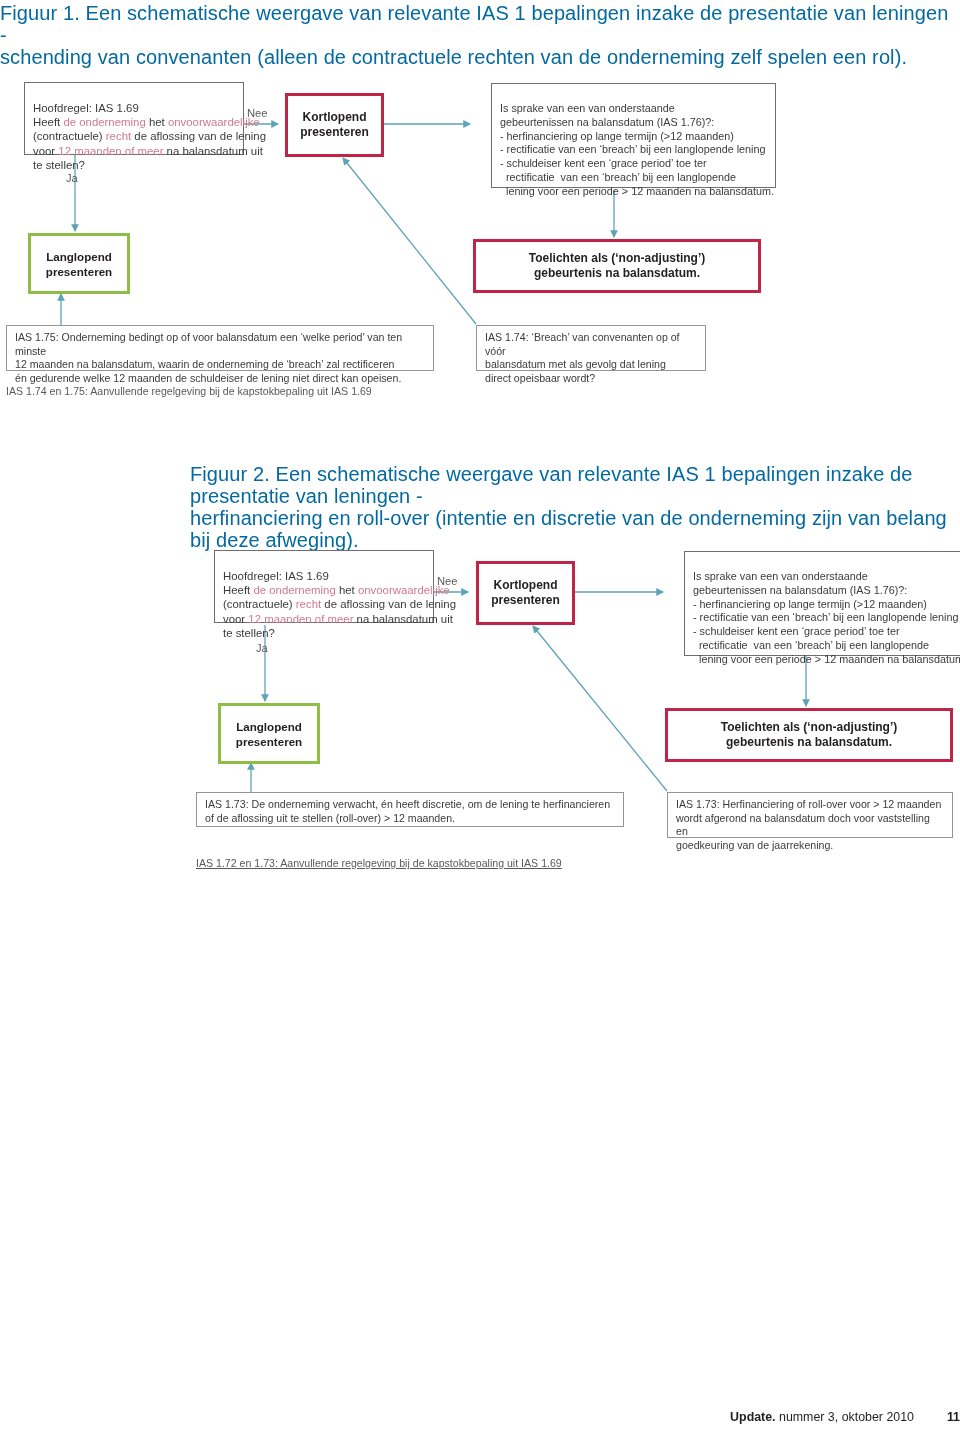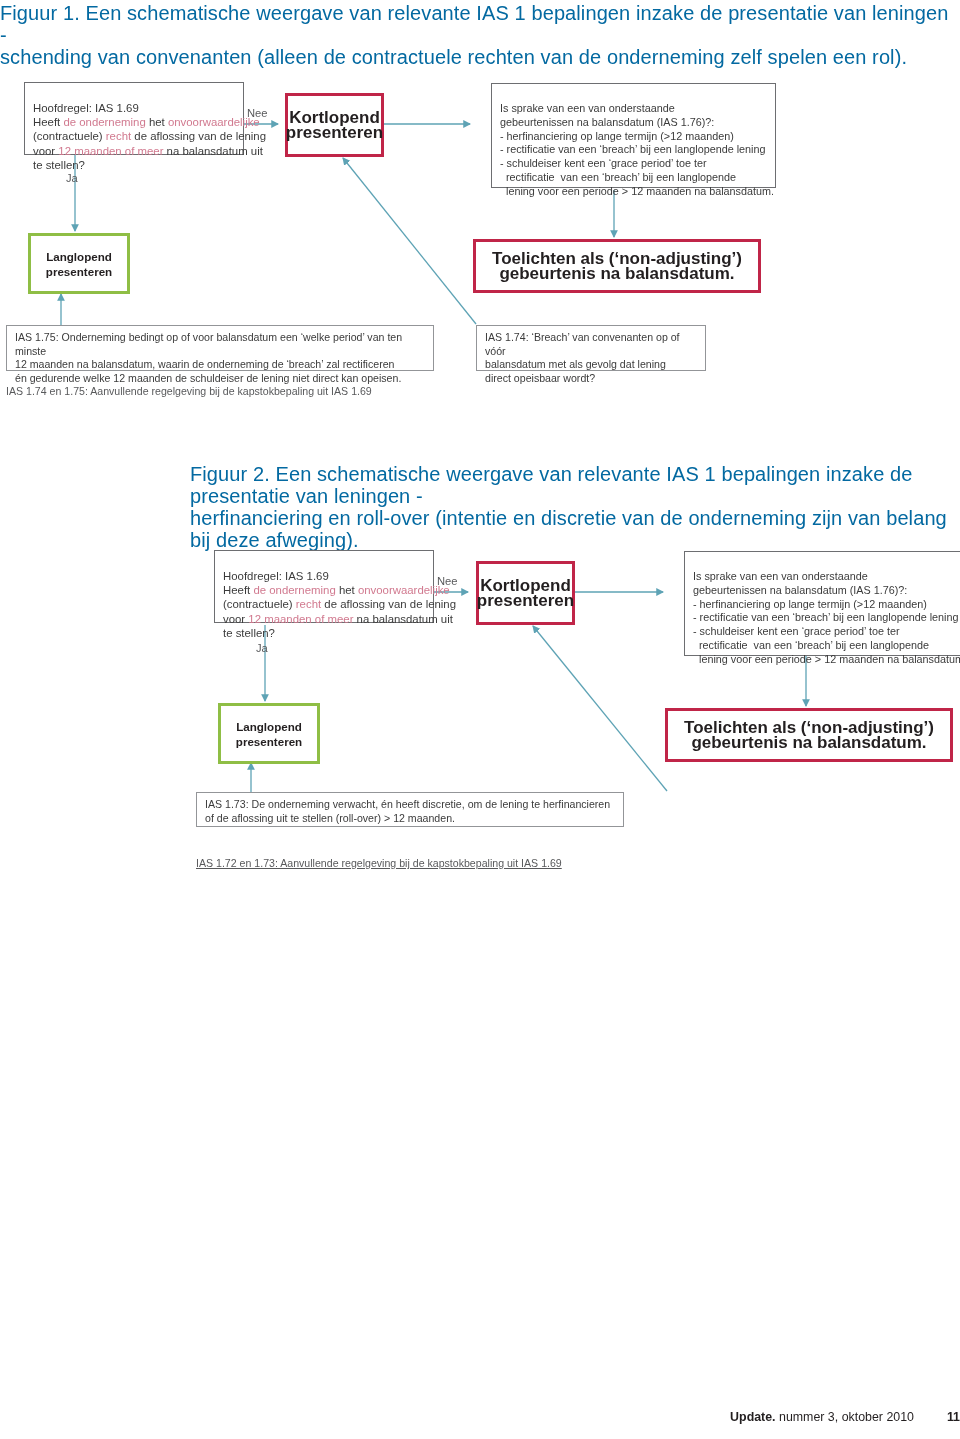--- a/index.html
+++ b/index.html
@@ -39,21 +39,21 @@
     margin-left:16px;
   }
   .box-q .ln { white-space:nowrap; }
   .pink { color:#d1798f; }
 
   .box-red {          
     border:3px solid #c02548;
     display:flex; align-items:center; justify-content:center;
     text-align:center;
     font-weight:bold;
-    font-size:17px;
+    font-size:12px;
     line-height:15px;
     color:#231f20;
   }
   .box-green {        
     border:3px solid #8fbe45;
     display:flex; align-items:center; justify-content:center;
     text-align:center;
     font-weight:bold;
     font-size:11.6px;
     line-height:15px;
@@ -238,20 +238,25 @@
       <div>Toelichten als (‘non-adjusting’)</div>
       <div>gebeurtenis na balansdatum.</div>
     </div>
   </div>
 
   <div class="box box-note" style="left:196px; top:792px; width:428px; height:35px;">
     <div class="ln">IAS 1.73: De onderneming verwacht, én heeft discretie, om de lening te herfinancieren</div>
     <div class="ln">of de aflossing uit te stellen (roll-over) &gt; 12 maanden.</div>
   </div>
 
+  <div class="box box-note" style="left:667px; top:792px; width:286px; height:46px;">
+    <div class="ln">IAS 1.73: Herfinanciering of roll-over voor &gt; 12 maanden</div>
+    <div class="ln">wordt afgerond na balansdatum doch voor vaststelling en</div>
+    <div class="ln">goedkeuring van de jaarrekening.</div>
+  </div>
 
   <div class="caption" style="left:196px; top:857px;text-decoration:underline;">IAS 1.72 en 1.73: Aanvullende regelgeving bij de kapstokbepaling uit IAS 1.69</div>
 
   <div id="footer">
     <span class="upd">Update.</span><span> nummer 3, oktober 2010</span><span class="pg">11</span>
   </div>
 
 </div>
 
 </body></html>

